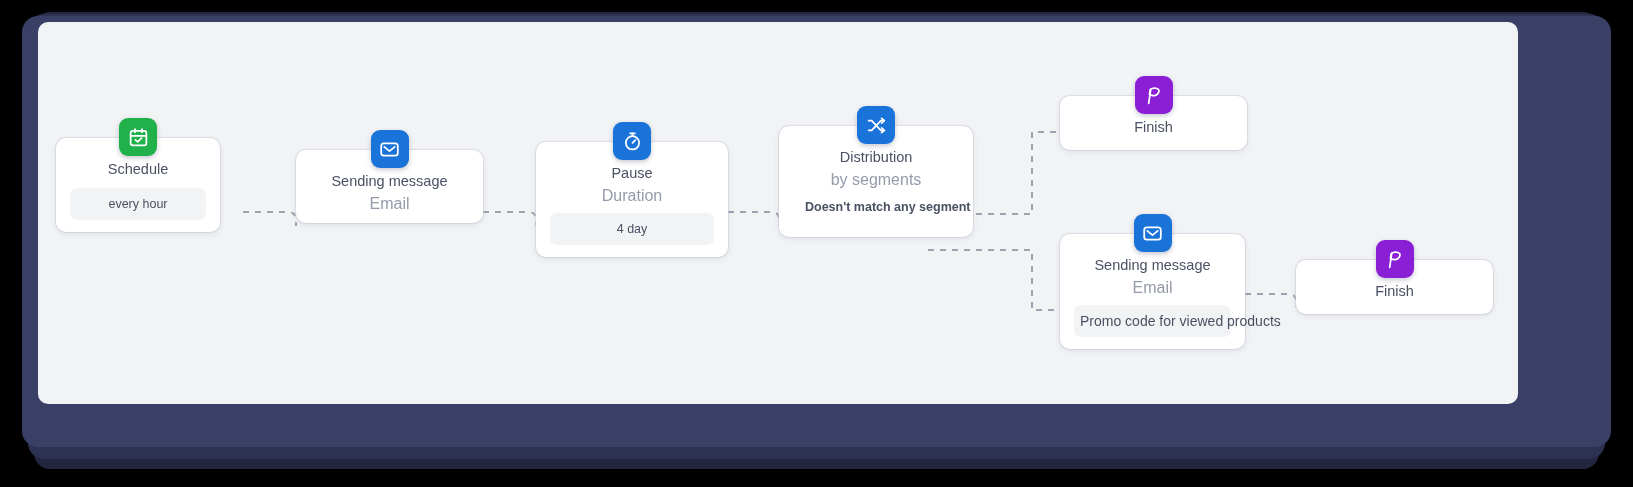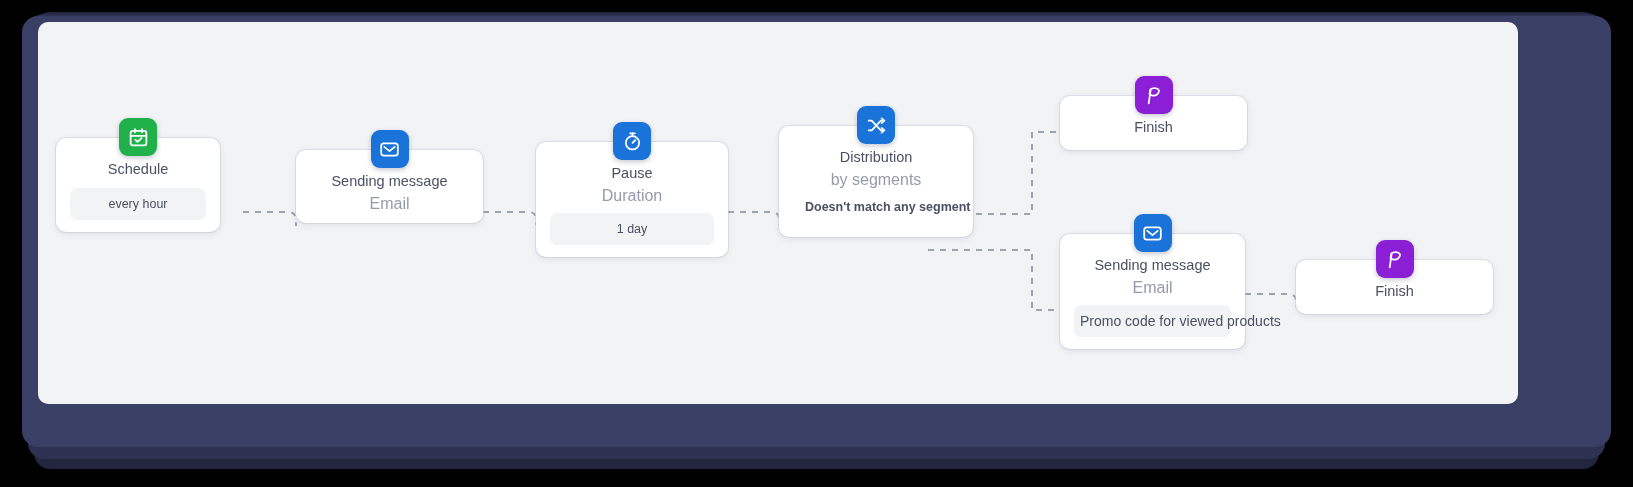--- a/index.html
+++ b/index.html
@@ -202,21 +202,21 @@
         <div class="badge blue" style="left:50%;margin-left:-19px;">
           <svg width="21" height="21" viewBox="0 0 24 24" fill="none" stroke="#ffffff" stroke-width="2" stroke-linecap="round" stroke-linejoin="round">
             <circle cx="12" cy="13.5" r="7.6"></circle>
             <line x1="12" y1="13.5" x2="15.2" y2="10.3"></line>
             <line x1="9.3" y1="2.6" x2="14.7" y2="2.6"></line>
             <line x1="12" y1="2.6" x2="12" y2="5.8"></line>
           </svg>
         </div>
         <div class="title">Pause</div>
         <div class="subtitle">Duration</div>
-        <div class="field">1 day</div>
+        <div class="field">4 day</div>
         <div class="counter">
           <svg width="14" height="14" viewBox="0 0 24 24" fill="none" stroke="#4a5163" stroke-width="2" stroke-linecap="round">
             <circle cx="12" cy="7" r="3.6"></circle>
             <path d="M5.5 19.5 Q12 15 18.5 19.5"></path>
           </svg>
           <span class="ccount">0 / 0</span>
         </div>
       </div>
     </div>
 

